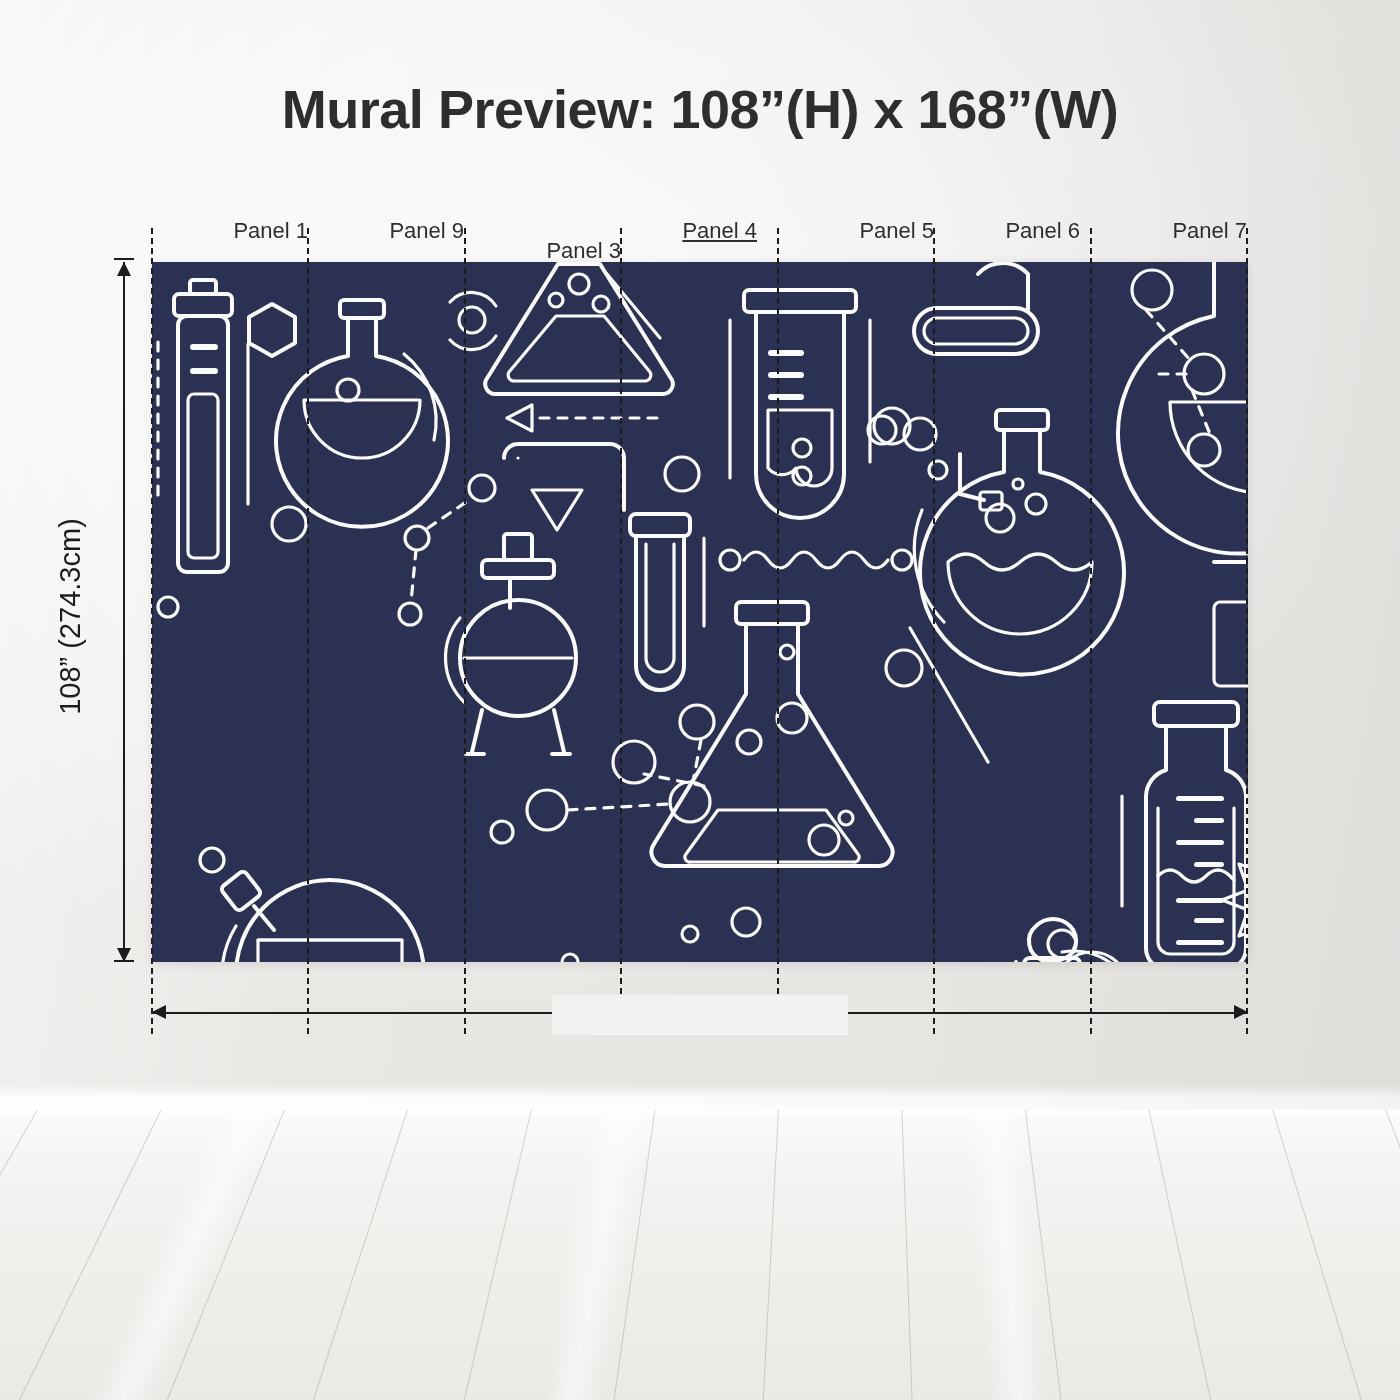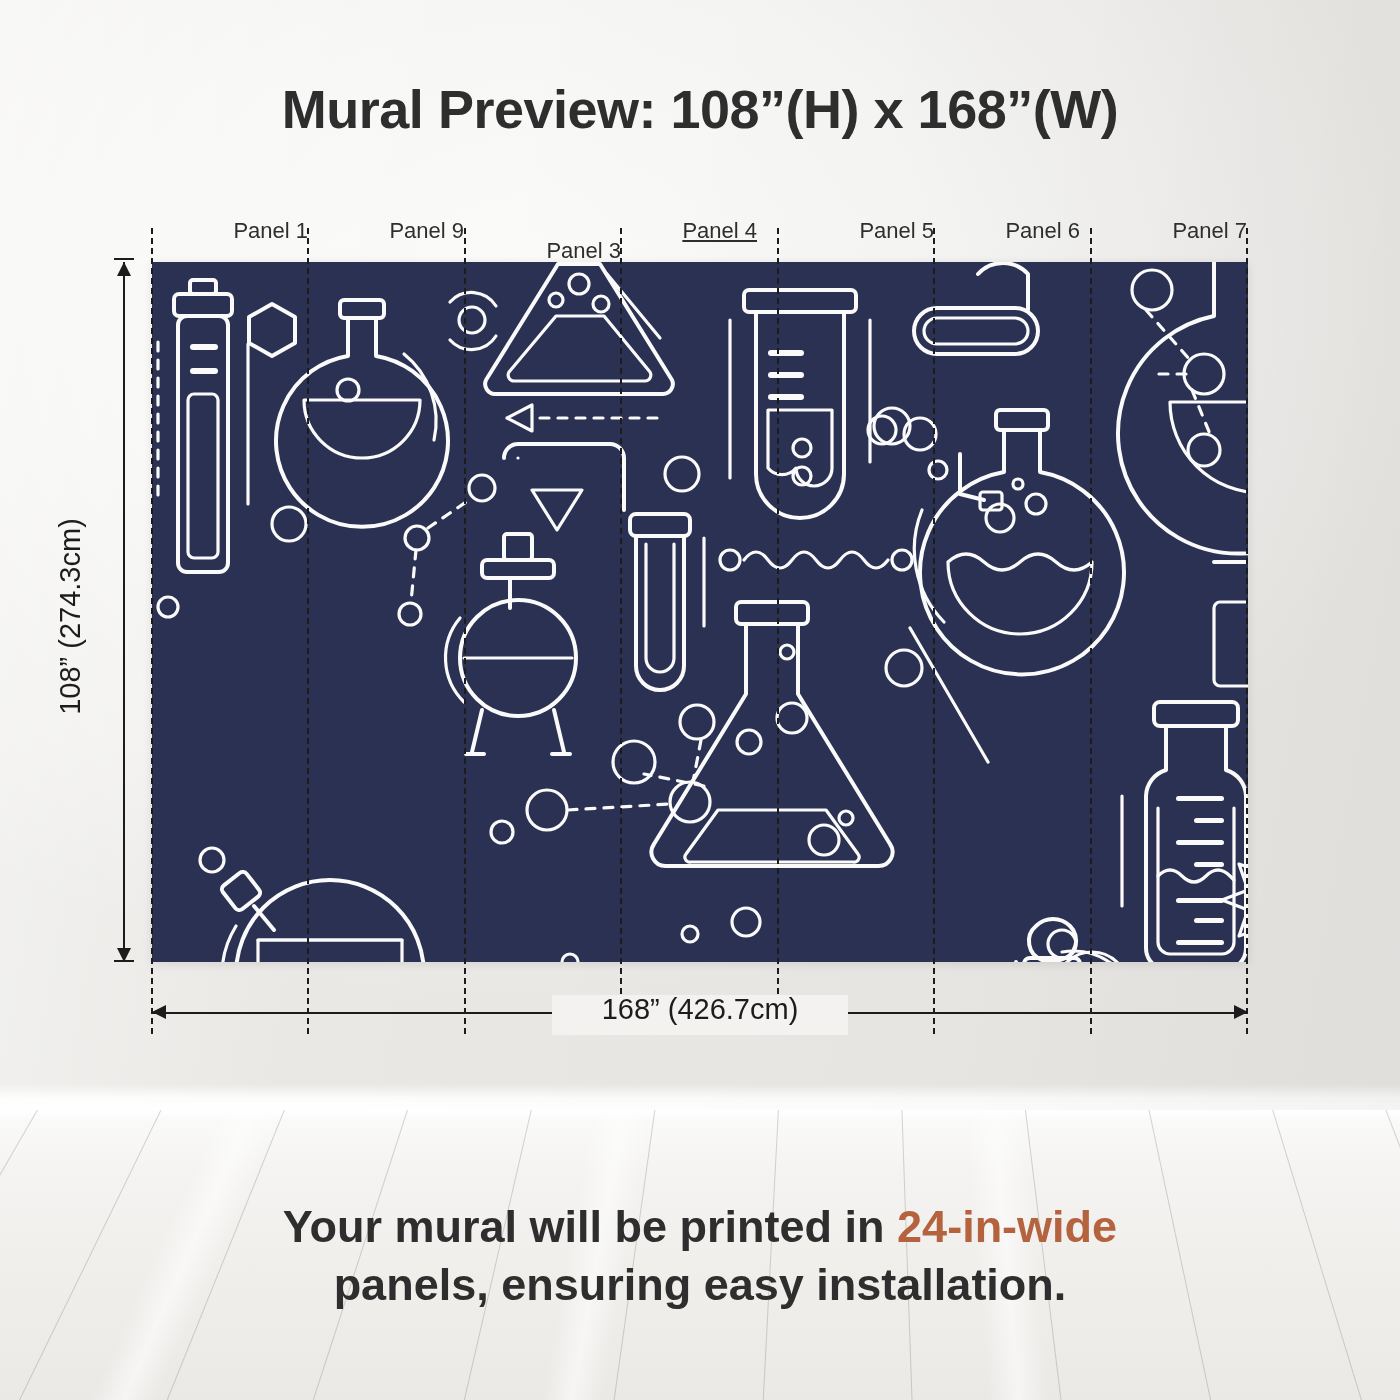--- a/index.html
+++ b/index.html
@@ -454,39 +454,34 @@
   <div class="vcap" style="top:258px;"></div>
   <div class="vcap" style="top:960px;"></div>
   <div class="varrow" id="varrowTop"></div>
   <div class="varrow" id="varrowBot"></div>
   <div id="vlabel">108” (274.3cm)</div>
 
   <div id="hline"></div>
   <div class="harrow" id="harrowL"></div>
   <div class="harrow" id="harrowR"></div>
   <div id="hlabelBg"></div>
-  <div id="hlabel">168” (426.7cm)</div>
 
   <div id="floor">
     <div id="floorTopEdge"></div>
     <div class="plank" style="left:180px;transform:rotate(26deg);"></div>
     <div class="plank" style="left:300px;transform:rotate(22deg);"></div>
     <div class="plank" style="left:420px;transform:rotate(18deg);"></div>
     <div class="plank" style="left:540px;transform:rotate(13deg);"></div>
     <div class="plank" style="left:660px;transform:rotate(8deg);"></div>
     <div class="plank" style="left:780px;transform:rotate(3deg);"></div>
     <div class="plank" style="left:900px;transform:rotate(-2deg);"></div>
     <div class="plank" style="left:1020px;transform:rotate(-7deg);"></div>
     <div class="plank" style="left:1140px;transform:rotate(-12deg);"></div>
     <div class="plank" style="left:1260px;transform:rotate(-17deg);"></div>
     <div class="plank" style="left:1370px;transform:rotate(-21deg);"></div>
     <div class="plank" style="left:60px;transform:rotate(30deg);"></div>
     <div class="plankW" style="left:240px;transform:rotate(24deg);"></div>
     <div class="plankW" style="left:600px;transform:rotate(10deg);"></div>
     <div class="plankW" style="left:960px;transform:rotate(-5deg);"></div>
   </div>
 
-  <div id="caption">
-    <span>Your mural will be printed in </span><span class="accent">24-in-wide</span><br>
-    <span>panels, ensuring easy installation.</span>
-  </div>
 
 </div>
 
 </body></html>

